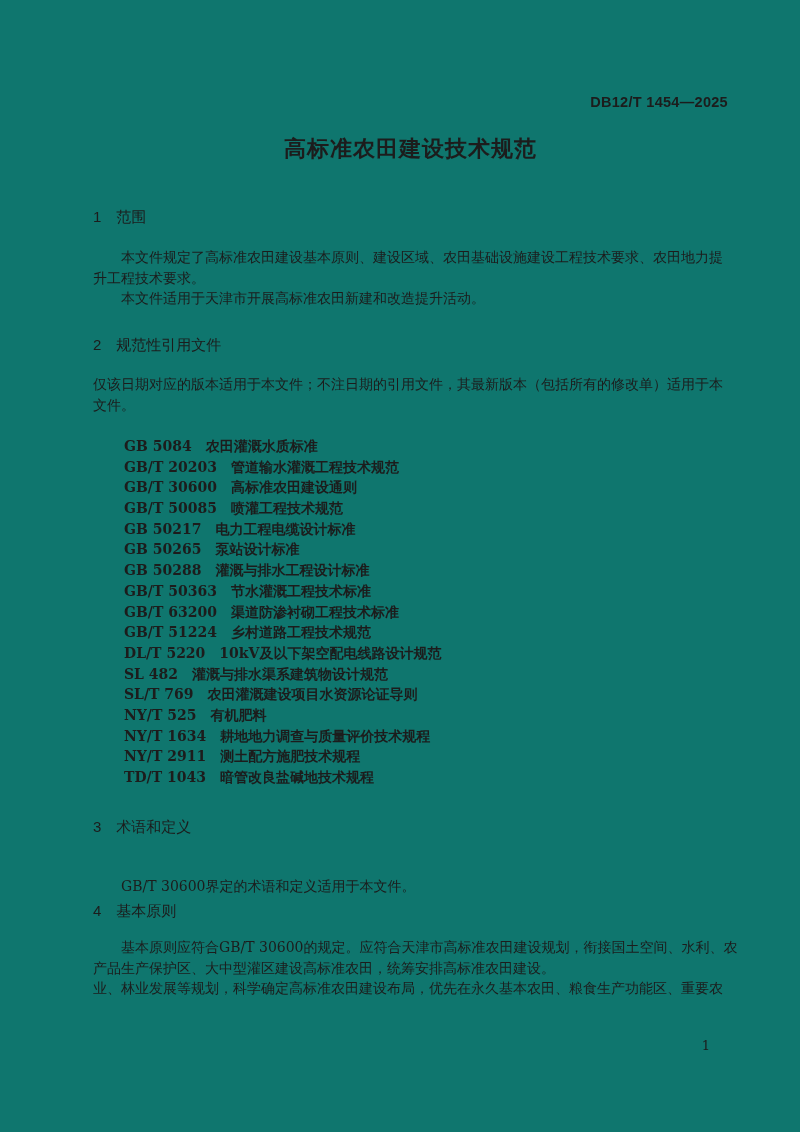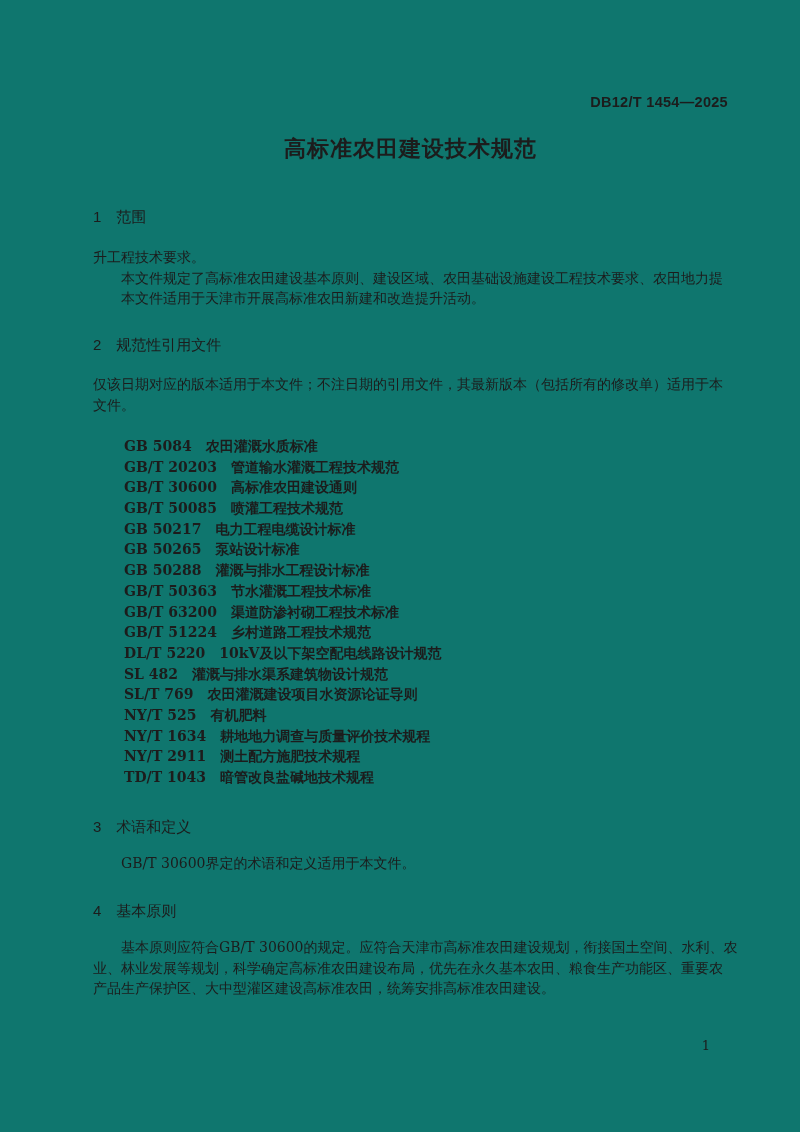--- a/index.html
+++ b/index.html
@@ -66,22 +66,22 @@
 
   <div class="abs doc-code">DB12/T 1454—2025</div>
 
   <div class="abs doc-title">高标准农田建设技术规范</div>
 
   <div class="abs clause" style="top:207px;">
     <span class="num">1</span><span>范围</span>
   </div>
 
   <div class="abs bodyblock" style="top:247px;">
+    <div class="line indent">本文件规定了高标准农田建设基本原则、建设区域、农田基础设施建设工程技术要求、农田地力提</div>
     <div class="line">升工程技术要求。</div>
-    <div class="line indent">本文件规定了高标准农田建设基本原则、建设区域、农田基础设施建设工程技术要求、农田地力提</div>
     <div class="line indent">本文件适用于天津市开展高标准农田新建和改造提升活动。</div>
   </div>
 
   <div class="abs clause" style="top:335px;">
     <span class="num">2</span><span>规范性引用文件</span>
   </div>
 
   <div class="abs bodyblock" style="top:374px;">
     <div class="line">仅该日期对应的版本适用于本文件；不注日期的引用文件，其最新版本（包括所有的修改单）适用于本</div>
     <div class="line">文件。</div>
@@ -104,29 +104,29 @@
     <div class="ref-row"><span class="ref-code">NY/T 525</span><span class="ref-name">有机肥料</span></div>
     <div class="ref-row"><span class="ref-code">NY/T 1634</span><span class="ref-name">耕地地力调查与质量评价技术规程</span></div>
     <div class="ref-row"><span class="ref-code">NY/T 2911</span><span class="ref-name">测土配方施肥技术规程</span></div>
     <div class="ref-row"><span class="ref-code">TD/T 1043</span><span class="ref-name">暗管改良盐碱地技术规程</span></div>
   </div>
 
   <div class="abs clause" style="top:817px;">
     <span class="num">3</span><span>术语和定义</span>
   </div>
 
-  <div class="abs bodyblock" style="top:853px;">
+  <div class="abs bodyblock" style="top:876px;">
     <div class="line indent">GB/T 30600界定的术语和定义适用于本文件。</div>
   </div>
 
   <div class="abs clause" style="top:901px;">
     <span class="num">4</span><span>基本原则</span>
   </div>
 
   <div class="abs bodyblock" style="top:937px;">
     <div class="line indent">基本原则应符合GB/T 30600的规定。应符合天津市高标准农田建设规划，衔接国土空间、水利、农</div>
+    <div class="line">产品生产保护区、大中型灌区建设高标准农田，统筹安排高标准农田建设。</div>
     <div class="line">业、林业发展等规划，科学确定高标准农田建设布局，优先在永久基本农田、粮食生产功能区、重要农</div>
-    <div class="line">产品生产保护区、大中型灌区建设高标准农田，统筹安排高标准农田建设。</div>
   </div>
 
   <div class="abs page-num">1</div>
 
 </div>
 
 </body></html>

